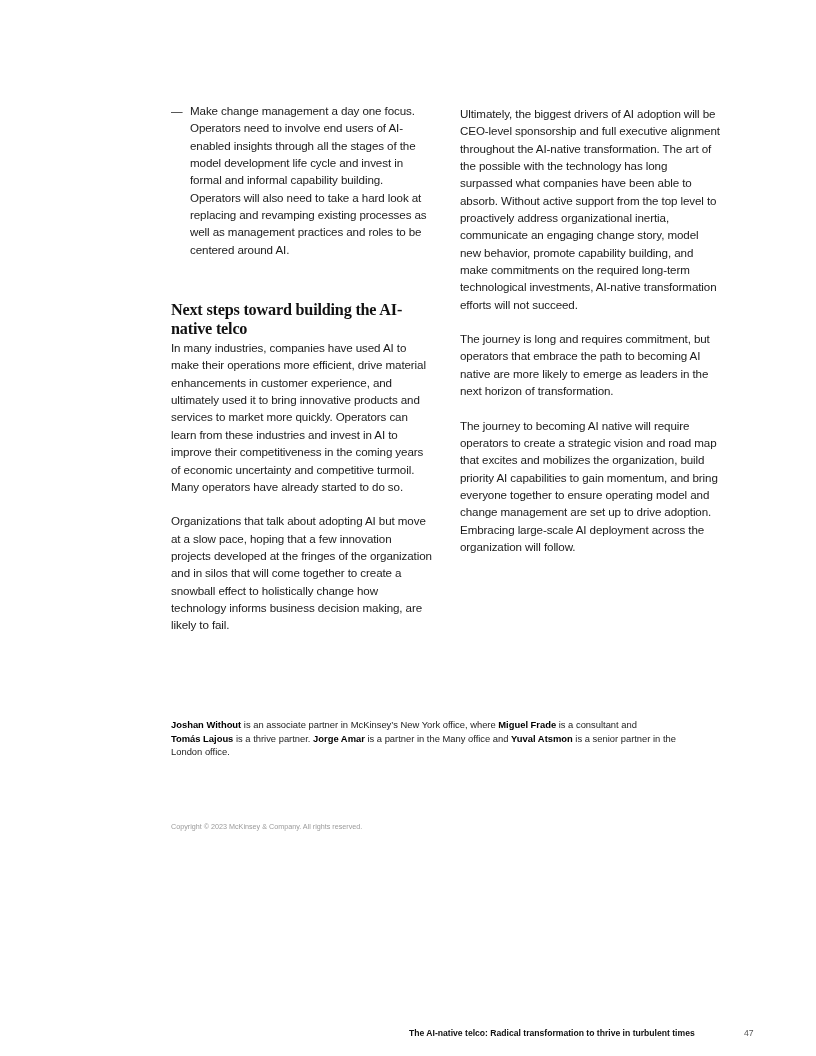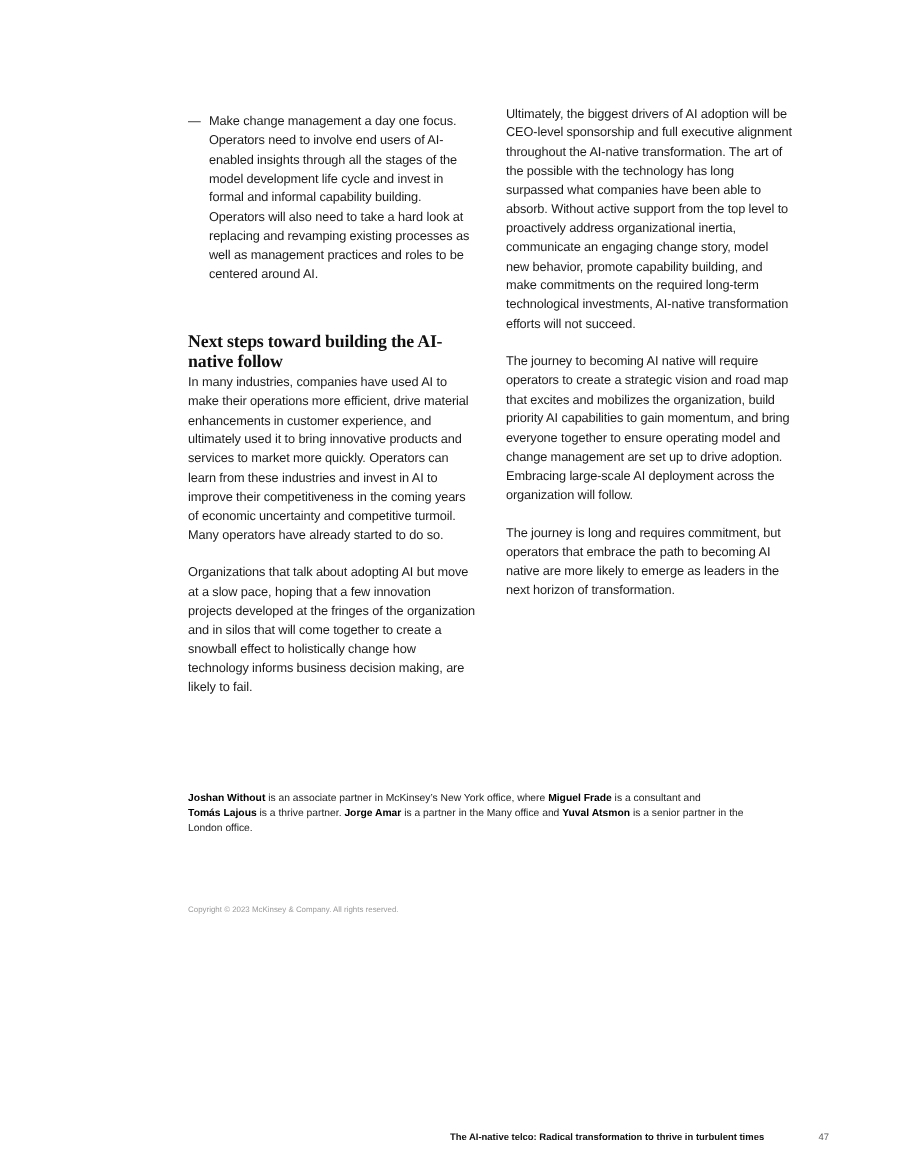--- a/index.html
+++ b/index.html
@@ -1,49 +1,49 @@
 <!DOCTYPE html>
 <html><head>
 <meta charset="utf-8">
 <style>
   html, body { margin: 0; padding: 0; background: #ffffff; }
   body { width: 816px; height: 1056px; position: relative; overflow: hidden;
          font-family: "Liberation Sans", sans-serif; color: #1a1a1a; }
   .col { position: absolute; font-size: 11.6px; line-height: 17.35px; letter-spacing: -0.1px; }
   .col p { margin: 0; }
   #left-col { left: 171px; top: 102px; width: 262px; }
-  #right-col { left: 460px; top: 95px; width: 260px; }
+  #right-col { left: 460px; top: 105px; width: 260px; }
   .bullet { position: relative; padding-left: 19px; }
   .bullet .dash { position: absolute; left: 0; top: 0; }
   .heading { font-family: "Liberation Serif", serif; font-weight: bold; font-size: 16.2px;
              line-height: 19px; color: #111; margin-top: 43px !important; letter-spacing: -0.2px; }
   .gap { margin-top: 17px !important; }
   #bio { position: absolute; left: 171px; top: 718px; width: 520px; font-size: 9.4px; line-height: 13.6px; color: #222; }
   #bio b { font-weight: bold; color: #000; }
   #copyright { position: absolute; left: 171px; top: 822px; font-size: 7.2px; color: #9a9a9a; }
   #footer-title { position: absolute; left: 409px; top: 1028px; font-size: 8.6px; font-weight: bold; color: #111; }
   #page-num { position: absolute; left: 744px; top: 1028px; font-size: 8.6px; color: #555; }
 </style>
 </head>
 <body>
 
 <div id="left-col" class="col">
   <p class="bullet">
     <span class="dash">—</span>
     <span>Make change management a day one focus. Operators need to involve end users of AI-enabled insights through all the stages of the model development life cycle and invest in formal and informal capability building. Operators will also need to take a hard look at replacing and revamping existing processes as well as management practices and roles to be centered around AI.</span>
   </p>
-  <p class="heading">Next steps toward building the AI-native follow</p>
+  <p class="heading">Next steps toward building the AI-native telco</p>
   <p>In many industries, companies have used AI to make their operations more efficient, drive material enhancements in customer experience, and ultimately used it to bring innovative products and services to market more quickly. Operators can learn from these industries and invest in AI to improve their competitiveness in the coming years of economic uncertainty and competitive turmoil. Many operators have already started to do so.</p>
   <p class="gap">Organizations that talk about adopting AI but move at a slow pace, hoping that a few innovation projects developed at the fringes of the organization and in silos that will come together to create a snowball effect to holistically change how technology informs business decision making, are likely to fail.</p>
 </div>
 
 <div id="right-col" class="col">
   <p>Ultimately, the biggest drivers of AI adoption will be CEO-level sponsorship and full executive alignment throughout the AI-native transformation. The art of the possible with the technology has long surpassed what companies have been able to absorb. Without active support from the top level to proactively address organizational inertia, communicate an engaging change story, model new behavior, promote capability building, and make commitments on the required long-term technological investments, AI-native transformation efforts will not succeed.</p>
+  <p class="gap">The journey is long and requires commitment, but operators that embrace the path to becoming AI native are more likely to emerge as leaders in the next horizon of transformation.</p>
   <p class="gap">The journey to becoming AI native will require operators to create a strategic vision and road map that excites and mobilizes the organization, build priority AI capabilities to gain momentum, and bring everyone together to ensure operating model and change management are set up to drive adoption. Embracing large-scale AI deployment across the organization will follow.</p>
-  <p class="gap">The journey is long and requires commitment, but operators that embrace the path to becoming AI native are more likely to emerge as leaders in the next horizon of transformation.</p>
 </div>
 
 <div id="bio"><b>Joshan Without</b><span> is an associate partner in McKinsey’s New York office, where </span><b>Miguel Frade</b><span> is a consultant and </span><br><b>Tomás Lajous</b><span> is a thrive partner. </span><b>Jorge Amar</b><span> is a partner in the Many office and </span><b>Yuval Atsmon</b><span> is a senior partner in the London office.</span></div>
 
 <div id="copyright">Copyright © 2023 McKinsey &amp; Company. All rights reserved.</div>
 
 <div id="footer-title">The AI-native telco: Radical transformation to thrive in turbulent times</div>
 <div id="page-num">47</div>
 
 </body></html>

